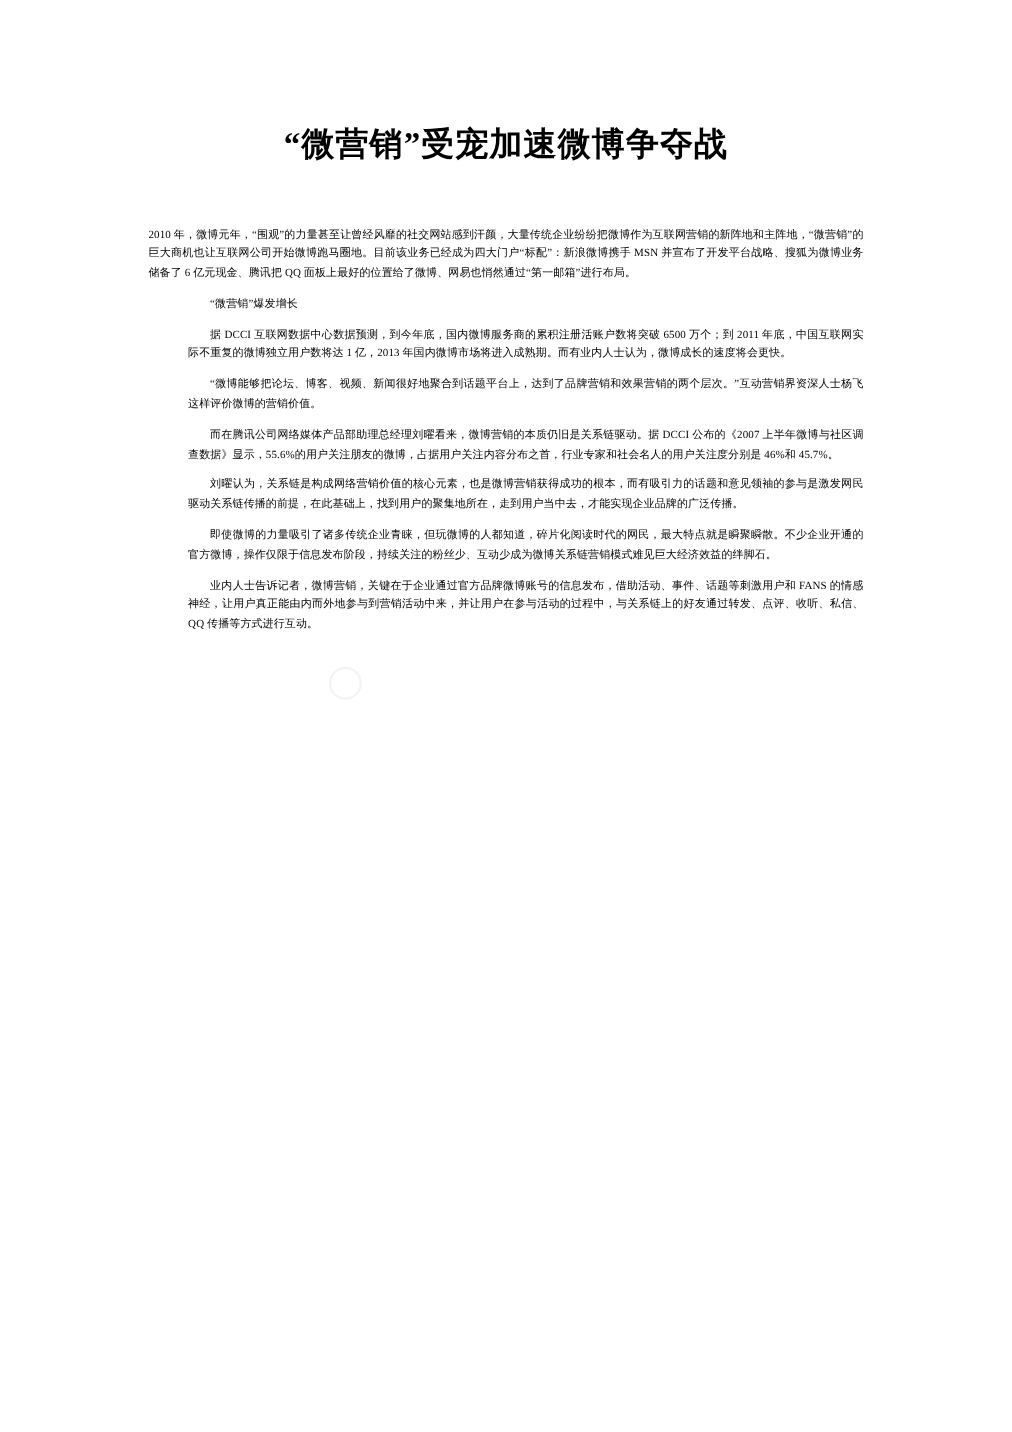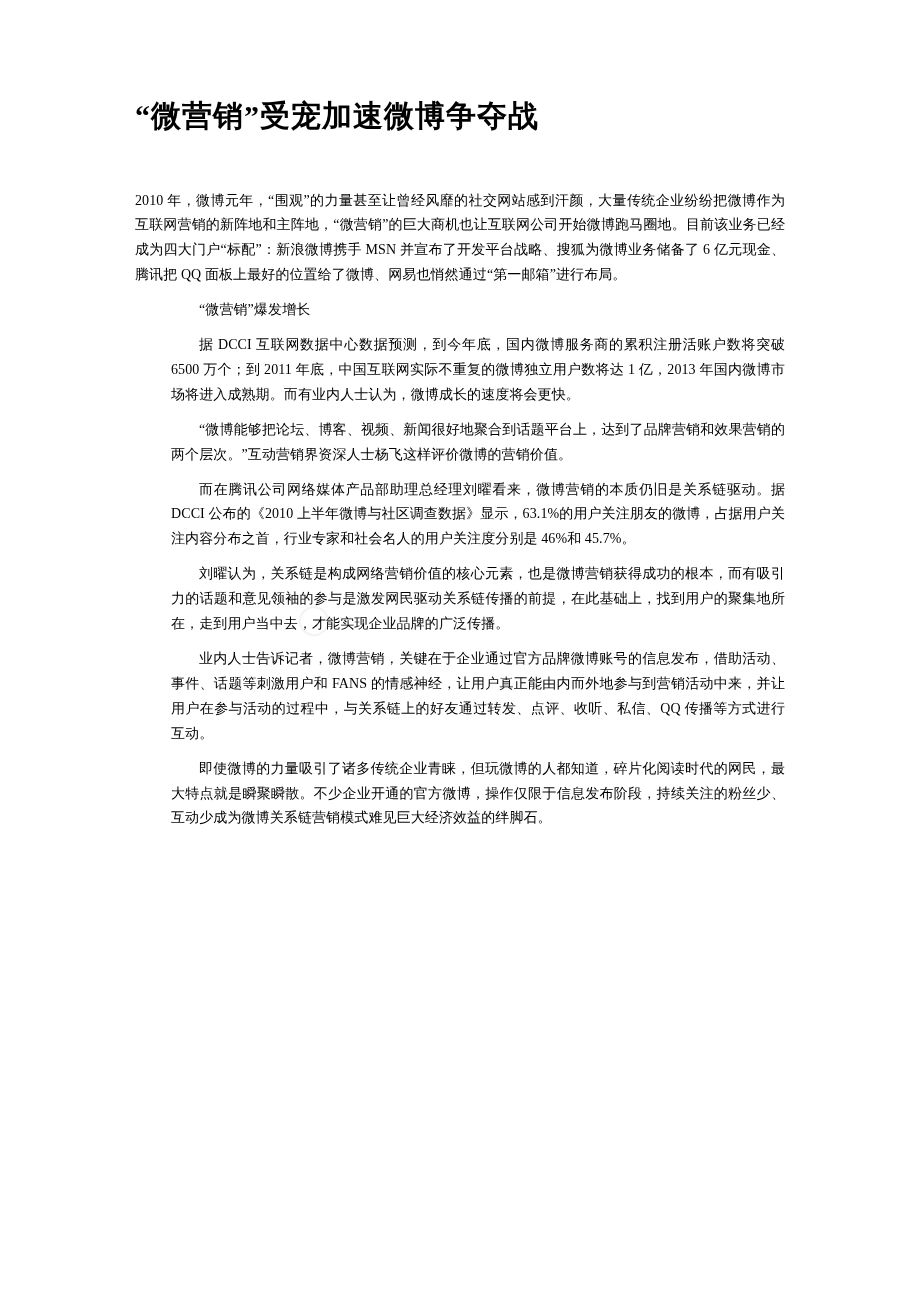--- a/index.html
+++ b/index.html
@@ -18,28 +18,28 @@
   .page {
     width: 920px;
     height: 1302px;
     box-sizing: border-box;
     padding: 96px 135px 40px 135px;
     position: relative;
   }
   .doc-title {
     font-size: 30px;
     font-weight: bold;
-    text-align: left;
+    text-align: center;
     letter-spacing: 1px;
-    margin: 0 0 52px 0;
+    margin: 16px 0 52px 0;
     line-height: 1.35;
     font-family: "Liberation Serif", "DejaVu Serif", serif;
   }
   p.para {
-    font-size: 14px;
+    font-size: 10px;
     line-height: 1.78;
     margin: 0 0 10px 0;
     text-align: justify;
     text-justify: inter-ideograph;
     letter-spacing: 0.1px;
   }
   p.indent {
     text-indent: 2em;
     margin-left: 36px;
   }
@@ -75,24 +75,24 @@
 <body>
 
 <div class="page">
 
   <h1 class="doc-title">“微营销”受宠加速微博争夺战</h1>
 
   <p class="para noindent">2010 年，微博元年，“围观”的力量甚至让曾经风靡的社交网站感到汗颜，大量传统企业纷纷把微博作为互联网营销的新阵地和主阵地，“微营销”的巨大商机也让互联网公司开始微博跑马圈地。目前该业务已经成为四大门户“标配”：新浪微博携手 MSN 并宣布了开发平台战略、搜狐为微博业务储备了 6 亿元现金、腾讯把 QQ 面板上最好的位置给了微博、网易也悄然通过“第一邮箱”进行布局。</p>
   <p class="para indent">“微营销”爆发增长</p>
   <p class="para indent">据 DCCI 互联网数据中心数据预测，到今年底，国内微博服务商的累积注册活账户数将突破 6500 万个；到 2011 年底，中国互联网实际不重复的微博独立用户数将达 1 亿，2013 年国内微博市场将进入成熟期。而有业内人士认为，微博成长的速度将会更快。</p>
   <p class="para indent">“微博能够把论坛、博客、视频、新闻很好地聚合到话题平台上，达到了品牌营销和效果营销的两个层次。”互动营销界资深人士杨飞这样评价微博的营销价值。</p>
-  <p class="para indent">而在腾讯公司网络媒体产品部助理总经理刘曜看来，微博营销的本质仍旧是关系链驱动。据 DCCI 公布的《2010 上半年微博与社区调查数据》显示，63.1%的用户关注朋友的微博，占据用户关注内容分布之首，行业专家和社会名人的用户关注度分别是 46%和 45.7%。</p>
+  <p class="para indent">而在腾讯公司网络媒体产品部助理总经理刘曜看来，微博营销的本质仍旧是关系链驱动。据 DCCI 公布的《2007 上半年微博与社区调查数据》显示，55.6%的用户关注朋友的微博，占据用户关注内容分布之首，行业专家和社会名人的用户关注度分别是 46%和 45.7%。</p>
   <p class="para indent">刘曜认为，关系链是构成网络营销价值的核心元素，也是微博营销获得成功的根本，而有吸引力的话题和意见领袖的参与是激发网民驱动关系链传播的前提，在此基础上，找到用户的聚集地所在，走到用户当中去，才能实现企业品牌的广泛传播。</p>
+  <p class="para indent">即使微博的力量吸引了诸多传统企业青睐，但玩微博的人都知道，碎片化阅读时代的网民，最大特点就是瞬聚瞬散。不少企业开通的官方微博，操作仅限于信息发布阶段，持续关注的粉丝少、互动少成为微博关系链营销模式难见巨大经济效益的绊脚石。</p>
   <p class="para indent">业内人士告诉记者，微博营销，关键在于企业通过官方品牌微博账号的信息发布，借助活动、事件、话题等刺激用户和 FANS 的情感神经，让用户真正能由内而外地参与到营销活动中来，并让用户在参与活动的过程中，与关系链上的好友通过转发、点评、收听、私信、QQ 传播等方式进行互动。</p>
-  <p class="para indent">即使微博的力量吸引了诸多传统企业青睐，但玩微博的人都知道，碎片化阅读时代的网民，最大特点就是瞬聚瞬散。不少企业开通的官方微博，操作仅限于信息发布阶段，持续关注的粉丝少、互动少成为微博关系链营销模式难见巨大经济效益的绊脚石。</p>
 
   <div class="watermark">
     <div class="wm-inner">
       <div class="wm-circle"></div>
     </div>
   </div>
 
 </div>
 
 </body></html>

